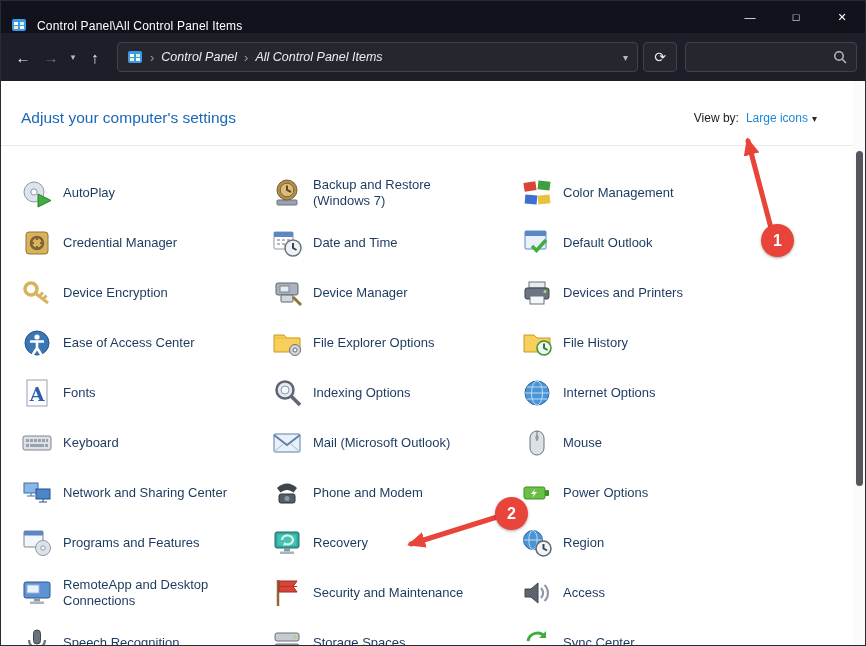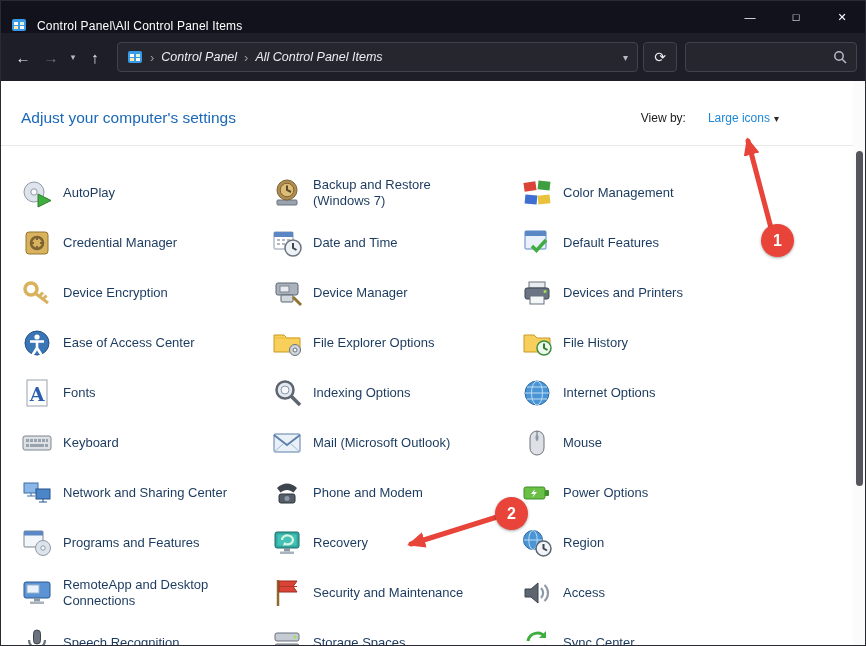--- a/index.html
+++ b/index.html
@@ -27,21 +27,21 @@
   .addr-caret { color:#b9b9c4; font-size:10px; cursor:pointer; }
   .refresh-btn { width:34px; height:30px; margin-left:5px; background:#26262f; border:1px solid #42424d; border-radius:4px; color:#ececf2; font-size:14px; cursor:pointer; display:flex; align-items:center; justify-content:center; font-family:inherit; }
   .search-box { width:172px; height:30px; margin-left:8px; background:#26262f; border:1px solid #42424d; border-radius:4px; display:flex; align-items:center; padding:0 9px; }
   .search-box input { flex:1; min-width:0; background:transparent; border:none; outline:none; color:#ececf2; font-size:12px; font-family:inherit; }
   .search-glyph { display:flex; align-items:center; }
 
   
   .content { position:relative; height:566px; background:#fff; }
   .content-header { display:flex; align-items:center; padding:28px 20px 18px 20px; }
   .page-title { font-size:15.5px; color:var(--header-blue); }
-  .view-by { margin-left:auto; margin-right:66px; display:flex; align-items:center; gap:22px; font-size:12px; color:#1c1c1c; }
+  .view-by { margin-left:auto; margin-right:28px; display:flex; align-items:center; gap:7px; font-size:12px; color:#1c1c1c; }
   .view-by-link { display:flex; align-items:center; gap:4px; color:var(--link-blue); cursor:pointer; }
   .view-by-caret { font-size:10px; color:#2a2a2a; }
   .divider { height:1px; background:#e9e9e9; }
 
   .items-grid { display:grid; grid-template-columns:250px 250px 250px; grid-auto-rows:50px; padding:22px 0 0 20px; }
   .cp-item { display:flex; align-items:center; gap:10px; cursor:pointer; padding-right:8px; }
   .cp-icon { width:32px; height:32px; flex:0 0 32px; display:flex; align-items:center; justify-content:center; }
   .cp-icon svg { width:32px; height:32px; }
   .cp-label { font-size:13px; line-height:1.25; color:var(--item-text); max-width:178px; }
 
@@ -186,21 +186,21 @@
           <span class="cp-label">Date and Time</span>
         </div>
         <div class="cp-item">
           <span class="cp-icon">
             <svg viewBox="0 0 32 32">
               <rect x="4" y="4" width="21" height="18" rx="1" fill="#eaf1fa" stroke="#5b87c5"></rect>
               <rect x="4" y="4" width="21" height="5" fill="#5b87c5"></rect>
               <path d="M11 19l4.5 4.5L25 13" fill="none" stroke="#3fae3f" stroke-width="3.5"></path>
             </svg>
           </span>
-          <span class="cp-label">Default Features</span>
+          <span class="cp-label">Default Outlook</span>
         </div>
         <div class="cp-item">
           <span class="cp-icon">
             <svg viewBox="0 0 32 32">
               <circle cx="10" cy="12" r="6" fill="none" stroke="#d8b25c" stroke-width="3.5"></circle>
               <path d="M14.5 16.5L27 26M22 22l3.5-3.5M18.5 19l3.5-3.5" fill="none" stroke="#d8b25c" stroke-width="3"></path>
             </svg>
           </span>
           <span class="cp-label">Device Encryption</span>
         </div>

